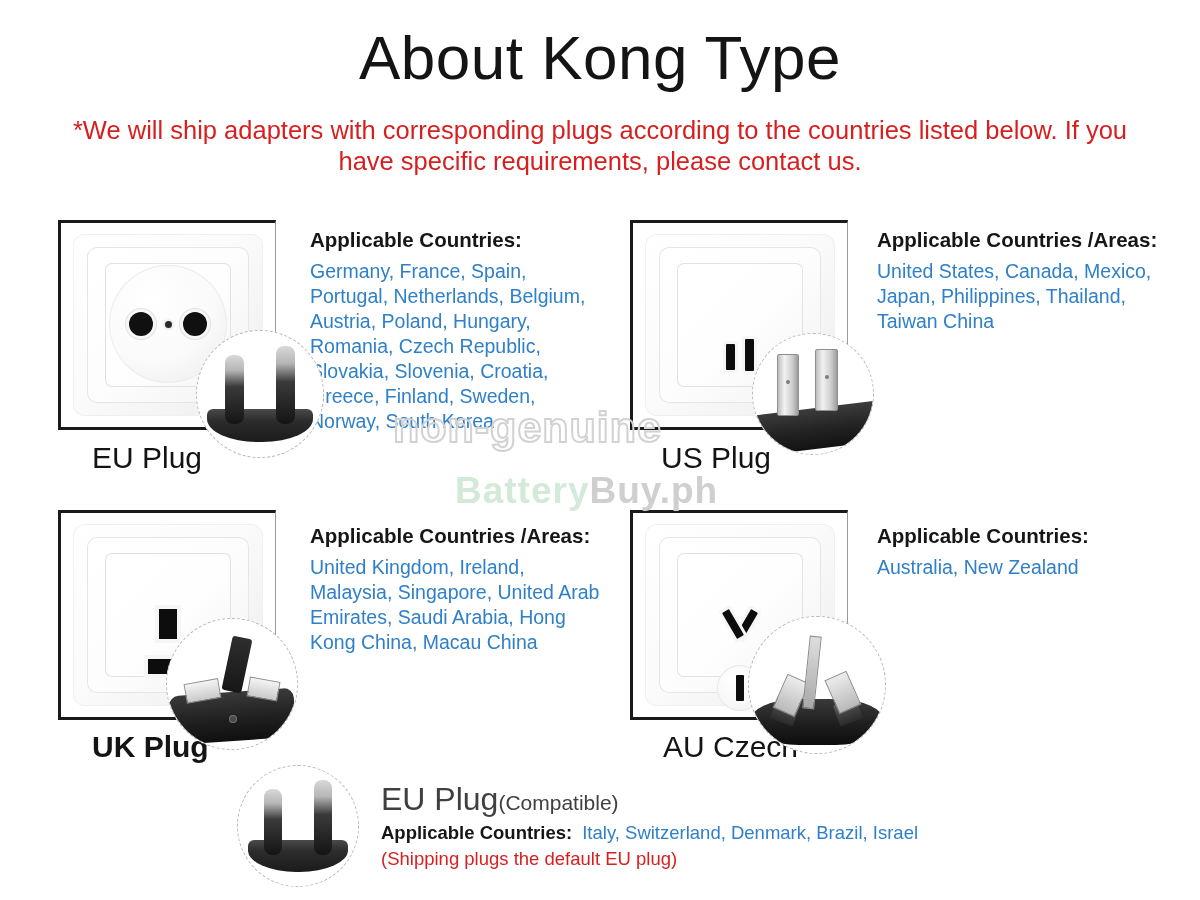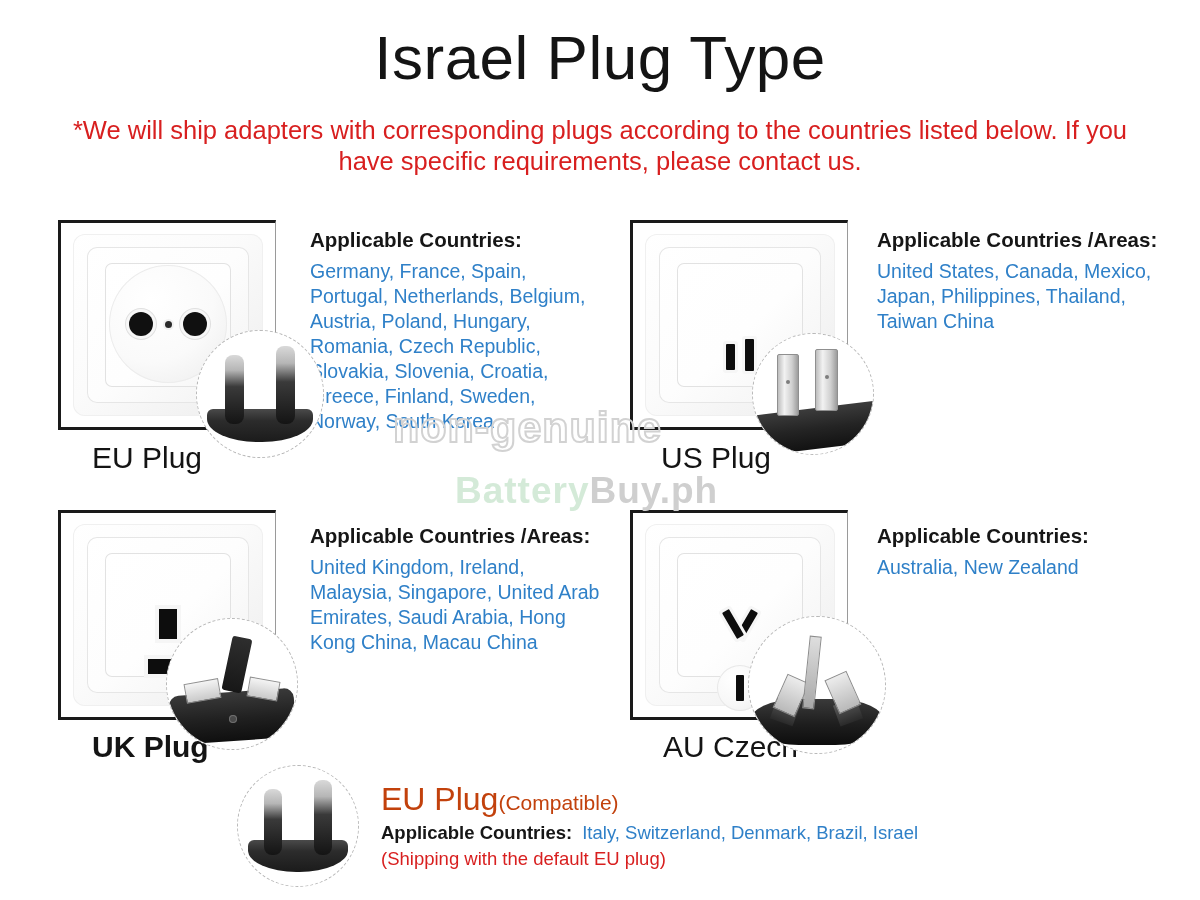--- a/index.html
+++ b/index.html
@@ -222,40 +222,40 @@
     margin:0 0 7px 0;white-space:nowrap;
   }
   .txt-list{
     font-size:19.5px;line-height:25px;color:#2f80c8;
   }
   .block{position:absolute;}
 
   
   .bot-title{
     position:absolute;left:381px;top:781px;
-    font-size:32px;color:#c2410c;white-space:nowrap;
+    font-size:32px;color:#404040;white-space:nowrap;
   }
   .bot-title .small{font-size:21px;}
   .bot-line2{
     position:absolute;left:381px;top:822px;
     font-size:18.5px;white-space:nowrap;
   }
   .bot-line2 .lbl{font-weight:700;color:#161616;}
   .bot-line2 .val{color:#2f80c8;margin-left:10px;}
   .bot-note{
     position:absolute;left:381px;top:848px;
     font-size:18.5px;color:#d81f1f;white-space:nowrap;
   }
 </style>
 </head>
 <body>
 
 <div class="page">
 
-  <div class="title">Israel Plug Type</div>
+  <div class="title">About Kong Type</div>
   <div class="subtitle">*We will ship adapters with corresponding plugs according to the countries listed below. If you have specific requirements, please contact us.</div>
 
   <div class="cell" style="left:58px;top:220px;">
     <div class="socket">
       <div class="bez1"></div>
       <div class="bez2"></div>
       <div class="bez3">
         <div class="plate-face">
           <div class="eu-dish">
             <div class="eu-hole l"></div>
@@ -378,20 +378,20 @@
       <div class="prong r"></div>
     </div>
   </div>
 
   <div class="bot-title">
     <span>EU Plug</span><span class="small">(Compatible)</span>
   </div>
   <div class="bot-line2">
     <span class="lbl">Applicable Countries:</span><span class="val">Italy, Switzerland, Denmark, Brazil, Israel</span>
   </div>
-  <div class="bot-note">(Shipping with the default EU plug)</div>
+  <div class="bot-note">(Shipping plugs the default EU plug)</div>
 
   <div class="wm-nongenuine">non-genuine</div>
   <div class="wm-brand">
     <span class="g">Battery</span><span class="b">Buy.ph</span>
   </div>
 
 </div>
 
 </body></html>

